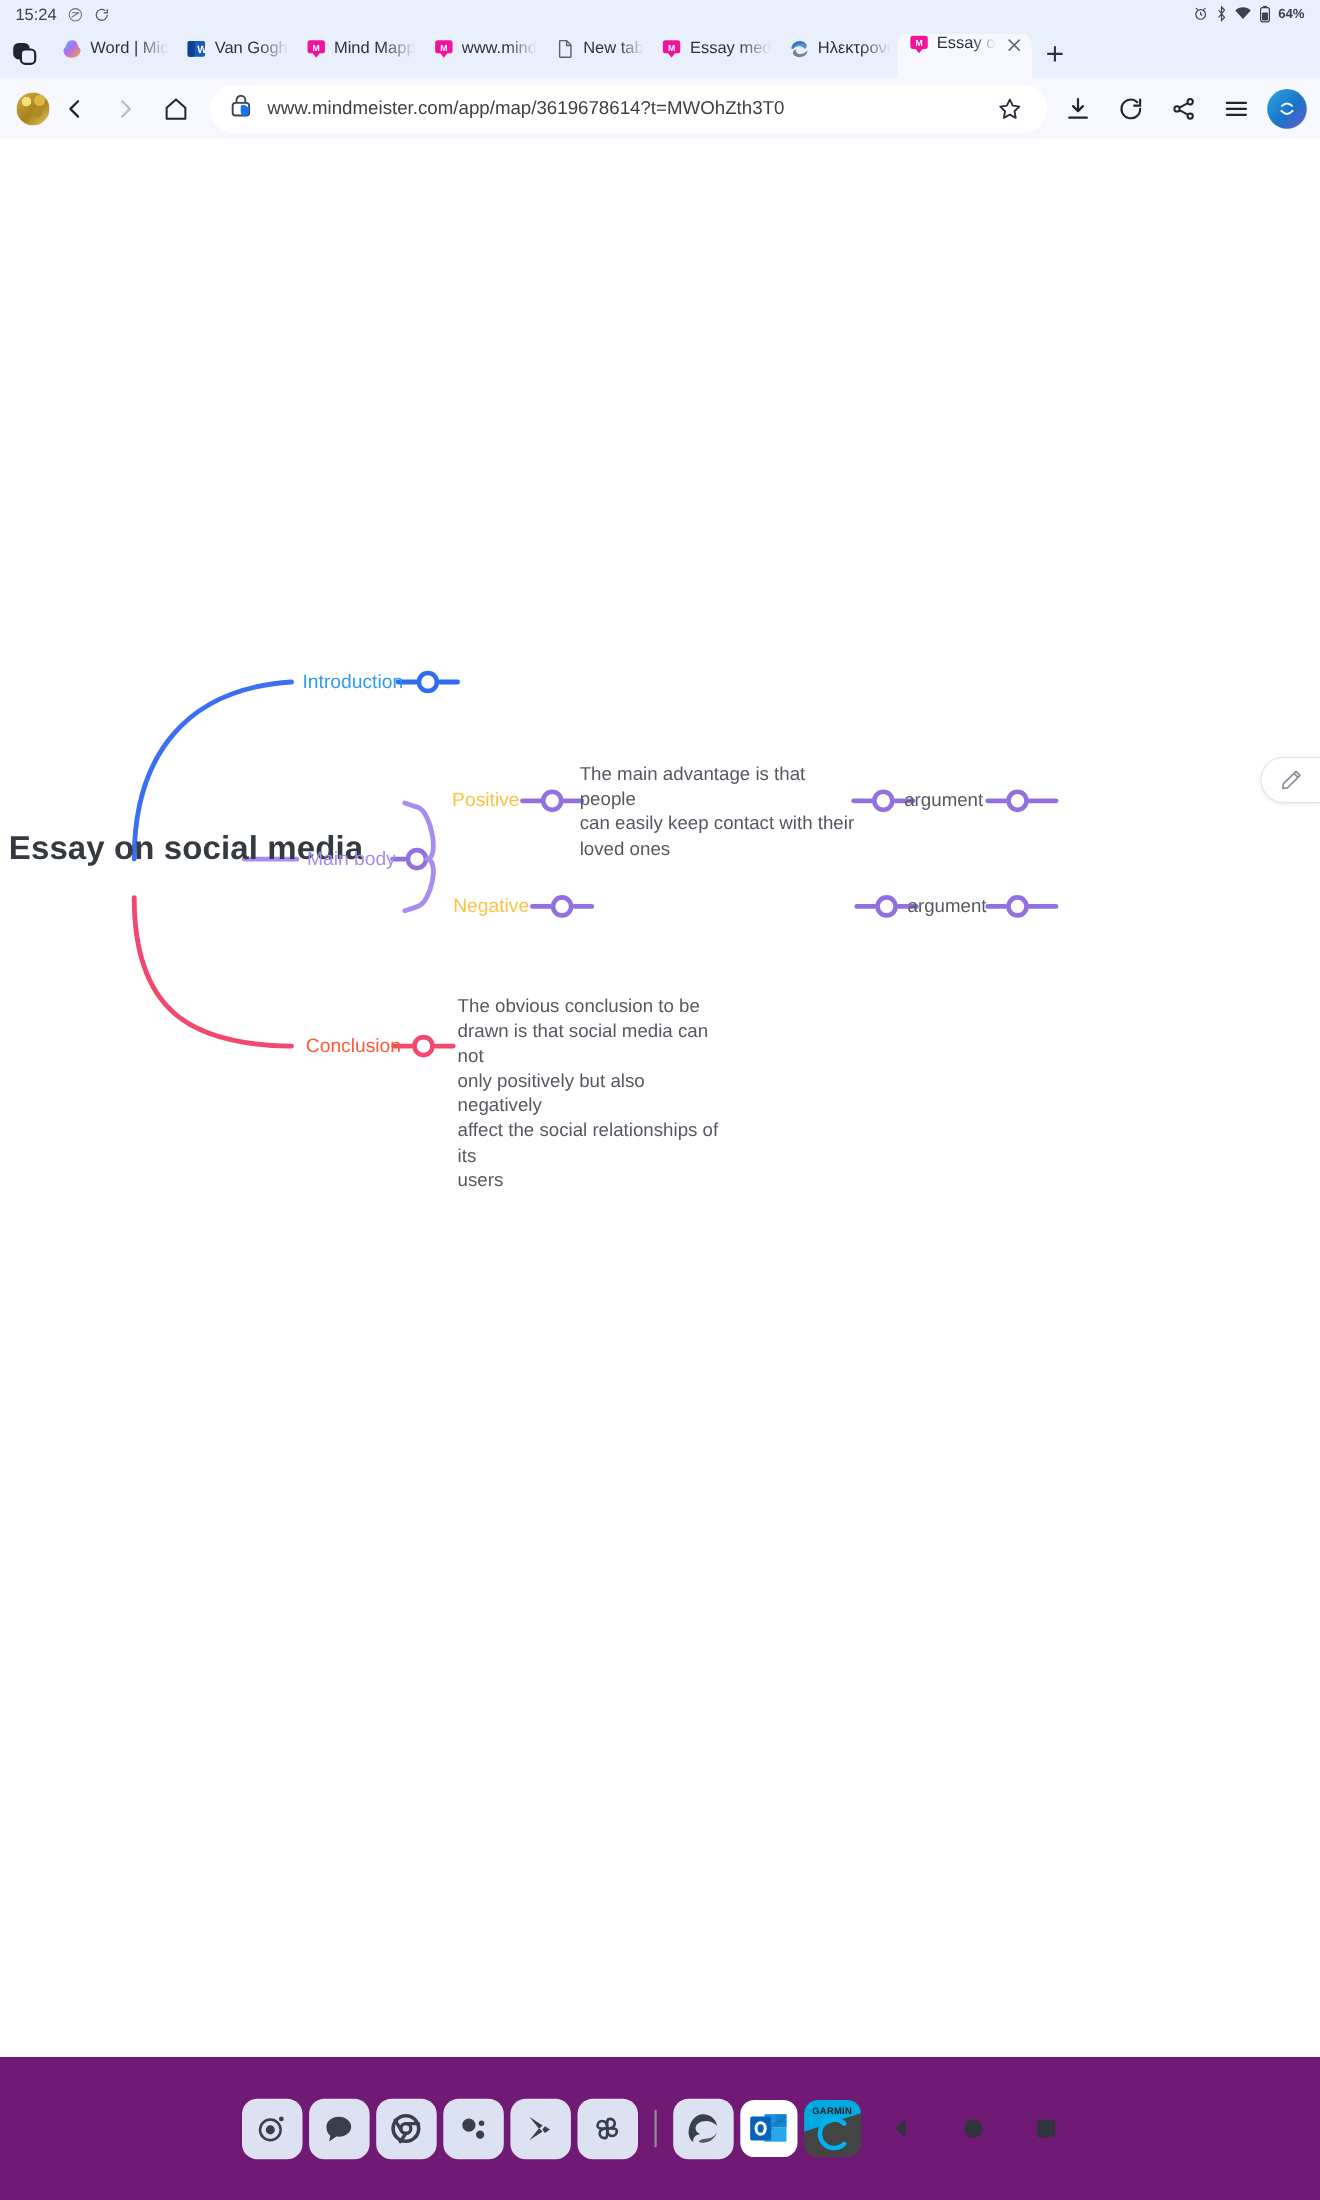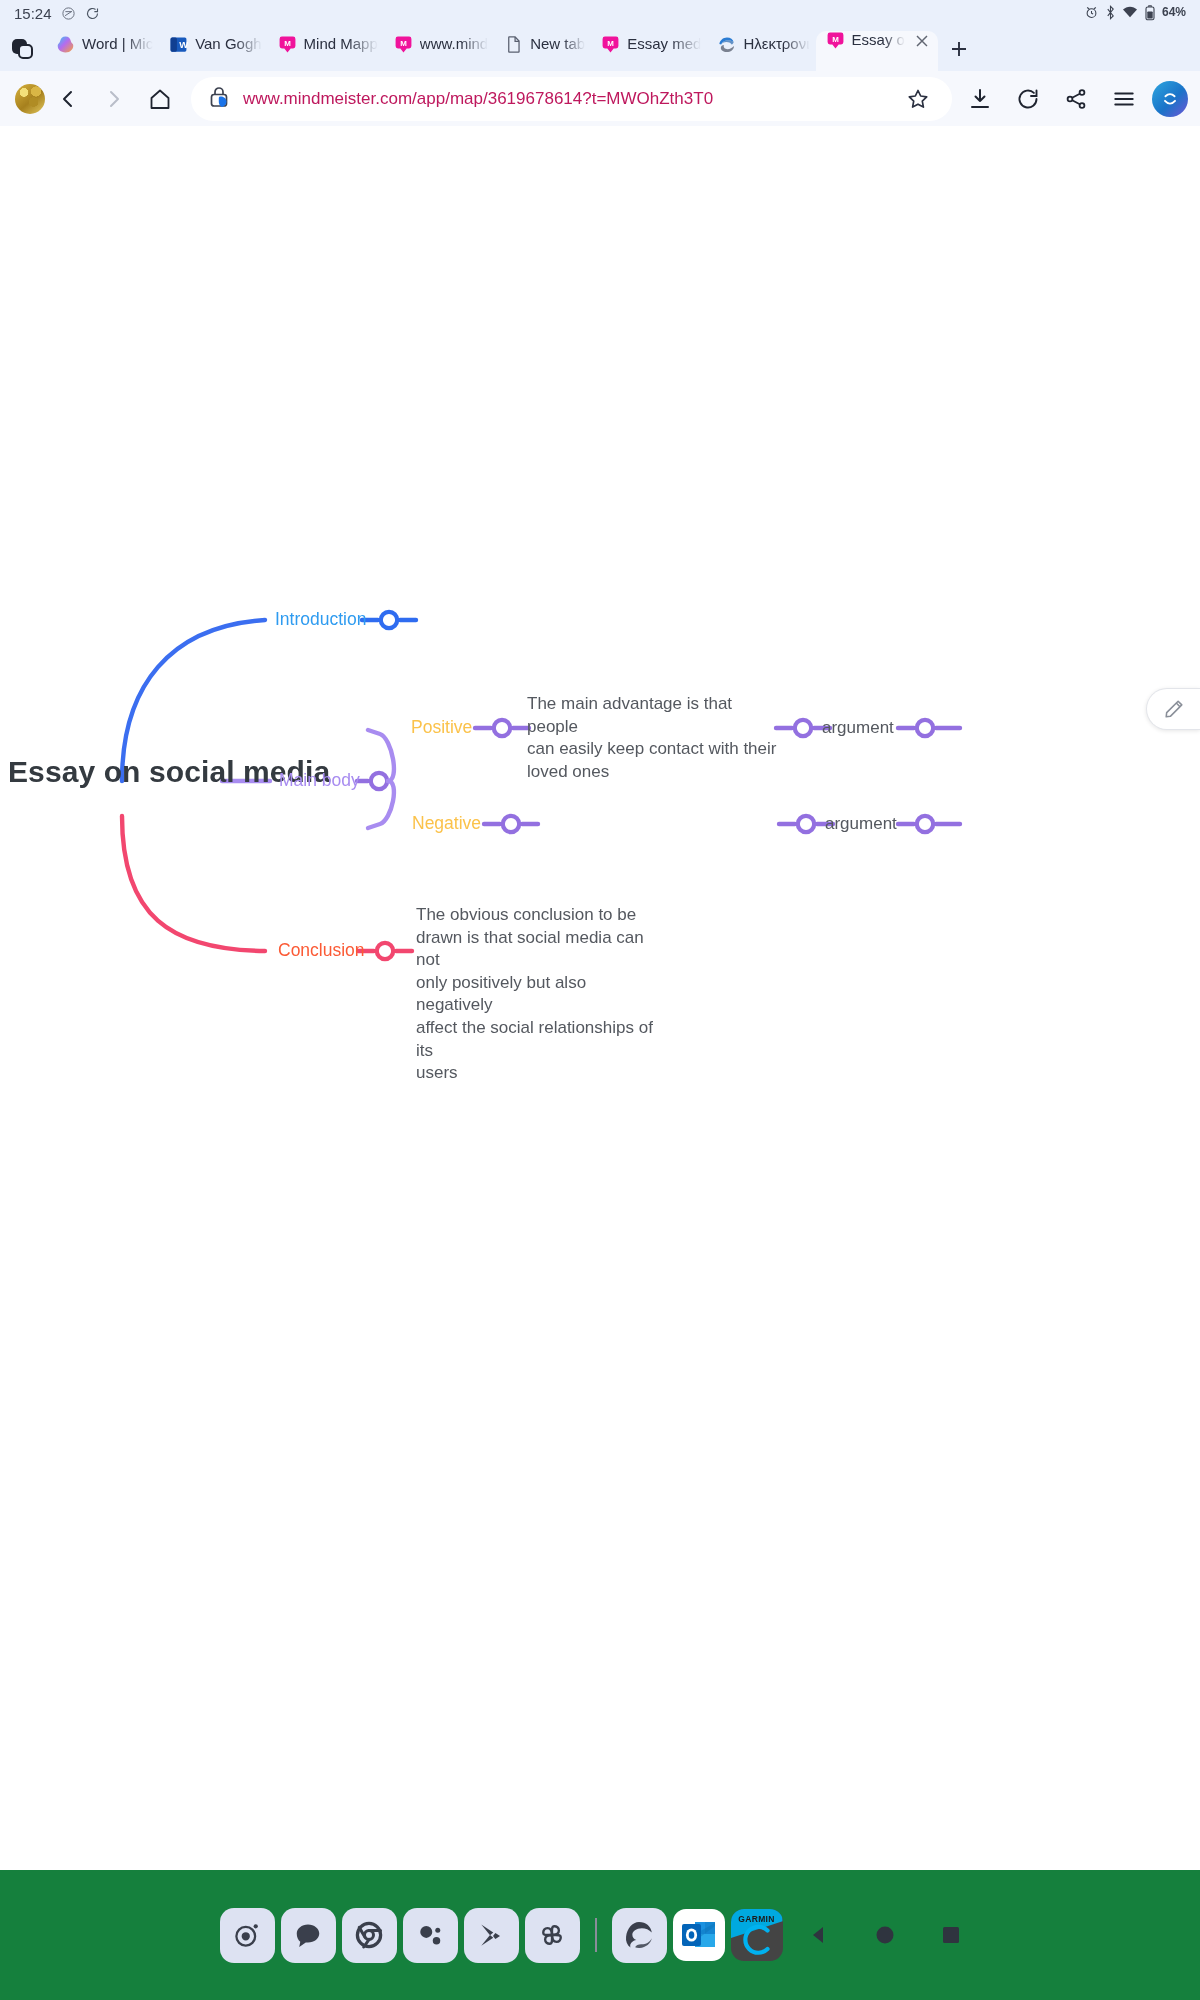--- a/index.html
+++ b/index.html
@@ -64,21 +64,21 @@
       radial-gradient(circle at 70% 25%, #d9b645 0 16%, transparent 17%),
       linear-gradient(140deg, #d7b23e, #a6801d 55%, #e3c95f);
   }
   .navbtn { width: 46px; height: 44px; display:flex; align-items:center; justify-content:center; flex:0 0 auto;}
   .omnibox {
     flex: 1 1 auto; height: 44px; background: #ffffff; border-radius: 22px;
     display: flex; align-items: center; gap: 0; margin: 0 4px 0 8px; padding: 0 14px 0 16px;
     min-width: 0;
   }
   .omni-url {
-    flex: 1 1 auto; font-size: 17px; color: #be185d; white-space: nowrap;
+    flex: 1 1 auto; font-size: 17px; color: #404040; white-space: nowrap;
     overflow: hidden; margin-left: 12px;
   }
   .omni-btn { width: 40px; height: 40px; display:flex; align-items:center; justify-content:center; flex:0 0 auto;}
   .tbbtn { width: 48px; height: 48px; display:flex; align-items:center; justify-content:center; flex:0 0 auto;}
   .copilot {
     width: 36px; height: 36px; border-radius: 50%; margin: 0 12px 0 4px; flex:0 0 auto;
     background: linear-gradient(135deg, #2ea7e0, #1a73c8 55%, #6f56d6);
     display:flex; align-items:center; justify-content:center;
   }
 
@@ -105,21 +105,21 @@
   .pen-tab {
     position: absolute; right: 0; top: 562px; width: 54px; height: 42px;
     background: #ffffff; border: 1px solid #e3e5ea; border-right: none;
     border-radius: 22px 0 0 22px; box-shadow: 0 1px 4px rgba(0,0,0,.10);
     display: flex; align-items: center; justify-content: center;
   }
 
   
   .taskbar {
     position: absolute; left: 0; top: 1870px; width: 1200px; height: 130px;
-    background: #15803d; display: flex; align-items: center; justify-content: center;
+    background: #701a75; display: flex; align-items: center; justify-content: center;
   }
   .tb-dock { display: flex; align-items: center; gap: 6px; }
   .dock-ico {
     width: 55px; height: 55px; border-radius: 14px; background: #dde2f2;
     display: flex; align-items: center; justify-content: center; flex: 0 0 auto;
   }
   .dock-div { width: 2px; height: 34px; background: #8a8d99; margin: 0 9px; }
   .dock-app {
     width: 52px; height: 52px; border-radius: 13px; flex:0 0 auto;
     display:flex; align-items:center; justify-content:center;

